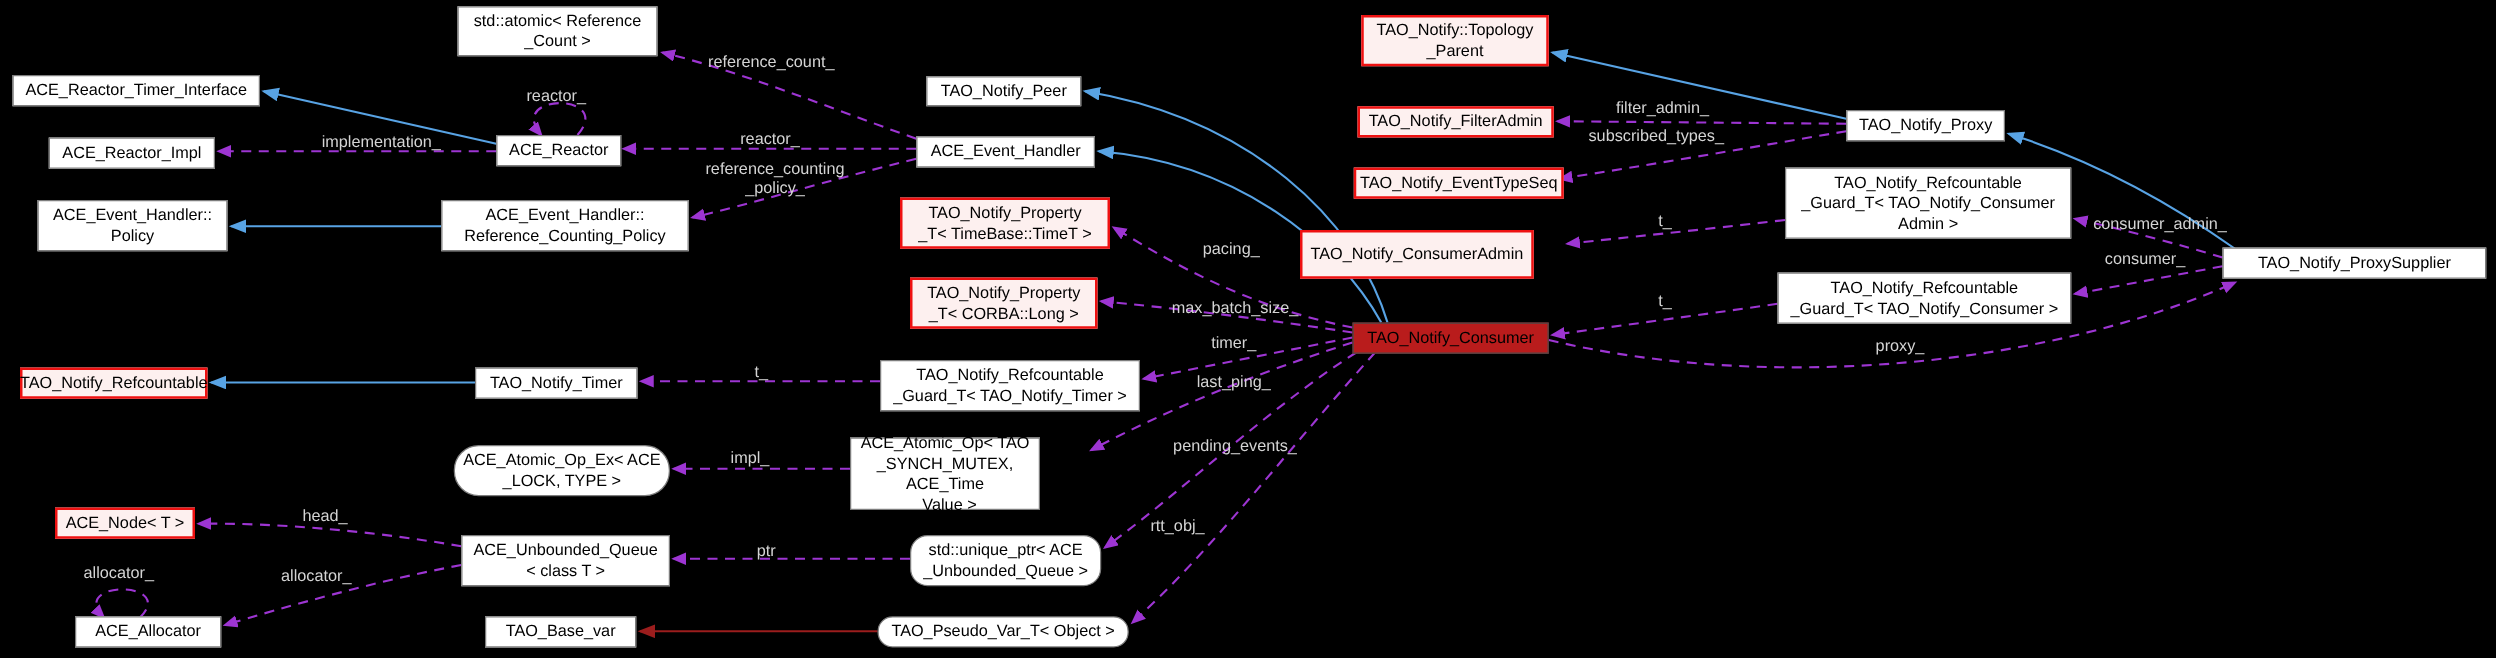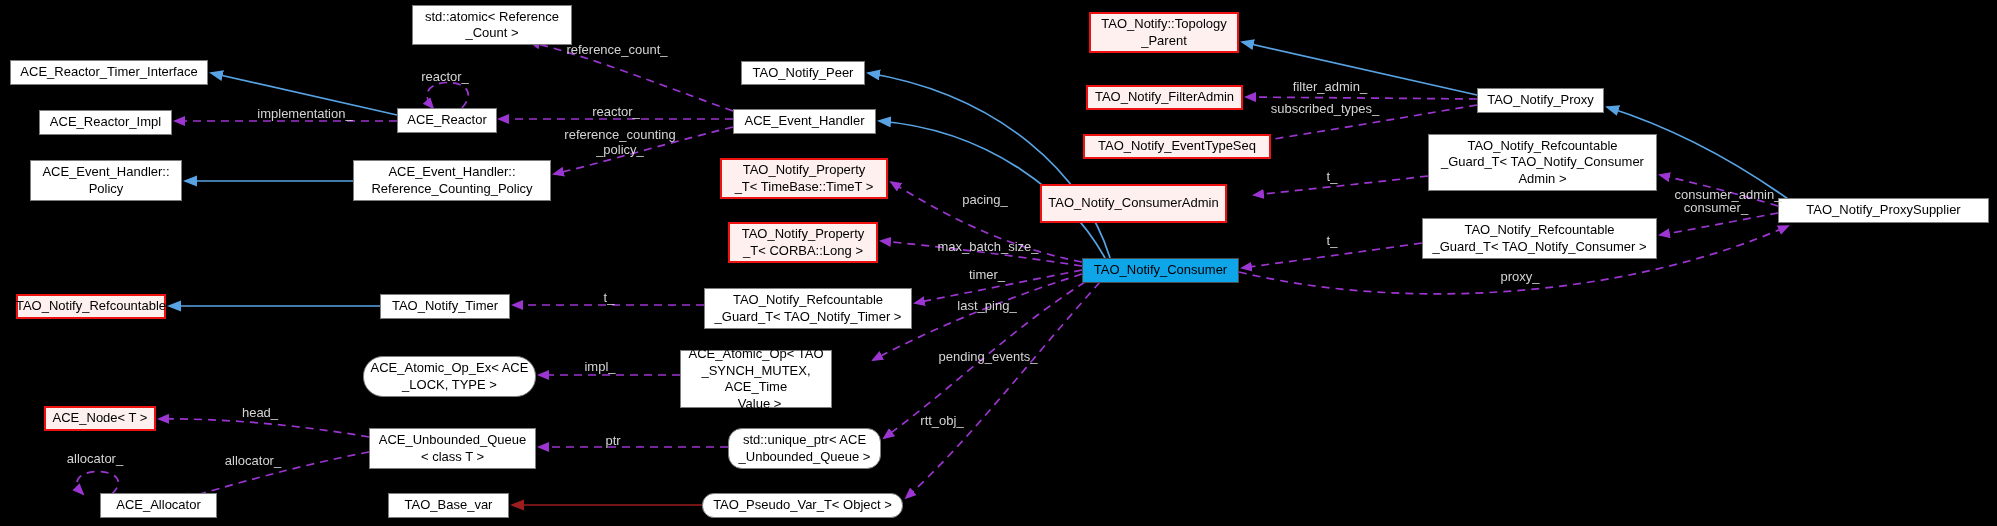--- a/index.html
+++ b/index.html
@@ -16,21 +16,21 @@
   .edge-inherit2{fill:none;stroke:#9b1d1d;stroke-width:1.7;}
   .node{
     position:absolute;
     display:flex;align-items:center;justify-content:center;
     text-align:center;white-space:pre-line;
     font-size:13px;line-height:16.5px;color:#000;
     box-sizing:border-box;cursor:pointer;
   }
   .node-plain{background:#ffffff;border:1.4px solid #7d7d7d;}
   .node-red{background:#fdf0ef;border:2px solid #ee1111;}
-  .node-main{background:#0ea5e9;border:1.6px solid #4a4a4a;}
+  .node-main{background:#b91c1c;border:1.6px solid #4a4a4a;}
   .edge-label{
     position:absolute;transform:translate(-50%,-50%);
     font-size:13px;line-height:15px;color:#d4d4d4;
     text-align:center;white-space:pre-line;pointer-events:none;
   }
 </style>
 </head>
 <body>
 
 <div id="canvas">
@@ -75,21 +75,21 @@
         <path d="M1778,213 C1740,220 1700,228 1660,235" class="edge-usage" marker-end="url(#arr-usage)"></path>
         <path d="M1428,176 C1360,184 1300,190 1254,195" class="edge-usage" marker-end="url(#arr-usage)"></path>
         <path d="M1422,243 C1360,252 1300,260 1242,268" class="edge-usage" marker-end="url(#arr-usage)"></path>
         <path d="M1477,95 L1242,42" class="edge-inherit" marker-end="url(#arr-inherit)"></path>
         <path d="M1477,99 L1246,97" class="edge-usage" marker-end="url(#arr-usage)"></path>
         <path d="M1477,105 C1400,118 1320,132 1248,143" class="edge-usage" marker-end="url(#arr-usage)"></path>
         <path d="M1788,199 C1740,165 1680,130 1607,107" class="edge-inherit" marker-end="url(#arr-inherit)"></path>
       </g>
   </svg>
   <div id="nodes-layer">
-      <div class="node node-plain" style="left: 366px; top: 5px; width: 160px; height: 40px; margin-left: 46px;">std::atomic&lt; Reference
+      <div class="node node-plain" style="left: 366px; top: 5px; width: 160px; height: 40px;">std::atomic&lt; Reference
 _Count &gt;</div>
       <div class="node node-plain" style="left: 10px; top: 60px; width: 198px; height: 25px;">ACE_Reactor_Timer_Interface</div>
       <div class="node node-plain" style="left: 397px; top: 108px; width: 100px; height: 25px;">ACE_Reactor</div>
       <div class="node node-plain" style="left: 39px; top: 110px; width: 133px; height: 25px;">ACE_Reactor_Impl</div>
       <div class="node node-plain" style="left: 30px; top: 160px; width: 152px; height: 41px;">ACE_Event_Handler::
 Policy</div>
       <div class="node node-plain" style="left: 353px; top: 160px; width: 198px; height: 41px;">ACE_Event_Handler::
 Reference_Counting_Policy</div>
       <div class="node node-plain" style="left: 741px; top: 61px; width: 124px; height: 24px;">TAO_Notify_Peer</div>
       <div class="node node-plain" style="left: 733px; top: 109px; width: 143px; height: 25px;">ACE_Event_Handler</div>
@@ -104,28 +104,28 @@
       <div class="node node-plain" style="left: 363px; top: 356px; width: 173px; height: 41px; border-radius: 20px;">ACE_Atomic_Op_Ex&lt; ACE
 _LOCK, TYPE &gt;</div>
       <div class="node node-plain" style="left: 680px; top: 350px; width: 152px; height: 58px;">ACE_Atomic_Op&lt; TAO
 _SYNCH_MUTEX, ACE_Time
 _Value &gt;</div>
       <div class="node node-plain" style="left: 369px; top: 428px; width: 167px; height: 41px;">ACE_Unbounded_Queue
 &lt; class T &gt;</div>
       <div class="node node-plain" style="left: 728px; top: 428px; width: 153px; height: 41px; border-radius: 14px;">std::unique_ptr&lt; ACE
 _Unbounded_Queue &gt;</div>
       <div class="node node-red" style="left: 44px; top: 406px; width: 112px; height: 25px;">ACE_Node&lt; T &gt;</div>
-      <div class="node node-plain" style="left: 60px; top: 493px; width: 117px; height: 25px; margin-left: 40px;">ACE_Allocator</div>
+      <div class="node node-plain" style="left: 60px; top: 493px; width: 117px; height: 25px;">ACE_Allocator</div>
       <div class="node node-plain" style="left: 388px; top: 493px; width: 121px; height: 25px;">TAO_Base_var</div>
       <div class="node node-plain" style="left: 702px; top: 493px; width: 201px; height: 25px; border-radius: 12px;">TAO_Pseudo_Var_T&lt; Object &gt;</div>
       <div class="node node-main" style="left: 1082px; top: 258px; width: 157px; height: 25px;">TAO_Notify_Consumer</div>
       <div class="node node-red" style="left: 1089px; top: 12px; width: 150px; height: 41px;">TAO_Notify::Topology
 _Parent</div>
       <div class="node node-red" style="left: 1086px; top: 85px; width: 157px; height: 25px;">TAO_Notify_FilterAdmin</div>
-      <div class="node node-red" style="left: 1083px; top: 134px; width: 188px; height: 25px;">TAO_Notify_EventTypeSeq</div>
+      <div class="node node-red" style="left: 1083px; top: 134px; width: 168px; height: 25px;">TAO_Notify_EventTypeSeq</div>
       <div class="node node-red" style="left: 1040px; top: 184px; width: 187px; height: 39px;">TAO_Notify_ConsumerAdmin</div>
       <div class="node node-plain" style="left: 1477px; top: 88px; width: 127px; height: 25px;">TAO_Notify_Proxy</div>
       <div class="node node-plain" style="left: 1428px; top: 134px; width: 229px; height: 57px;">TAO_Notify_Refcountable
 _Guard_T&lt; TAO_Notify_Consumer
 Admin &gt;</div>
       <div class="node node-plain" style="left: 1422px; top: 218px; width: 235px; height: 41px;">TAO_Notify_Refcountable
 _Guard_T&lt; TAO_Notify_Consumer &gt;</div>
       <div class="node node-plain" style="left: 1778px; top: 198px; width: 211px; height: 25px;">TAO_Notify_ProxySupplier</div>
     </div>
   <div id="labels-layer">
@@ -141,20 +141,20 @@
       <div class="edge-label" style="left: 987px; top: 305px;">last_ping_</div>
       <div class="edge-label" style="left: 988px; top: 356px;">pending_events_</div>
       <div class="edge-label" style="left: 942px; top: 420px;">rtt_obj_</div>
       <div class="edge-label" style="left: 609px; top: 297px;">t_</div>
       <div class="edge-label" style="left: 600px; top: 366px;">impl_</div>
       <div class="edge-label" style="left: 613px; top: 440px;">ptr</div>
       <div class="edge-label" style="left: 260px; top: 412px;">head_</div>
       <div class="edge-label" style="left: 253px; top: 460px;">allocator_</div>
       <div class="edge-label" style="left: 95px; top: 458px;">allocator_</div>
       <div class="edge-label" style="left: 1520px; top: 276px;">proxy_</div>
-      <div class="edge-label" style="left: 1712px; top: 194px; padding-left: 32px;">consumer_admin_</div>
+      <div class="edge-label" style="left: 1712px; top: 179px; padding-left: 32px;">consumer_admin_</div>
       <div class="edge-label" style="left: 1716px; top: 207px;">consumer_</div>
       <div class="edge-label" style="left: 1332px; top: 176px;">t_</div>
       <div class="edge-label" style="left: 1332px; top: 240px;">t_</div>
       <div class="edge-label" style="left: 1330px; top: 86px;">filter_admin_</div>
       <div class="edge-label" style="left: 1325px; top: 108px;">subscribed_types_</div>
     </div>
 </div>
 
 </body></html>

